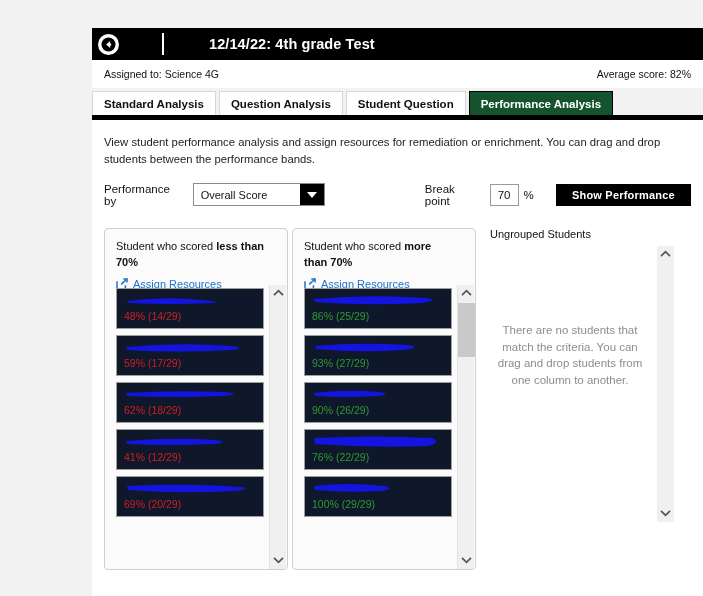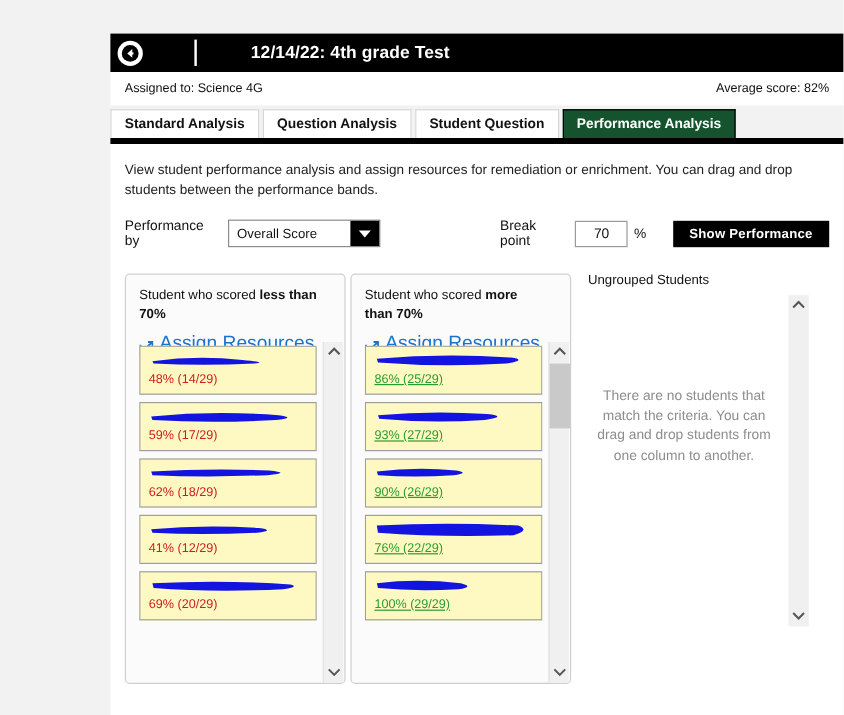--- a/index.html
+++ b/index.html
@@ -77,21 +77,21 @@
   .select-arrow {
     position: absolute; right: 0; top: 0; width: 24px; height: 21px;
     background: #000; display: flex; align-items: center; justify-content: center;
   }
   .select-arrow i {
     width: 0; height: 0; border-left: 5.5px solid transparent;
     border-right: 5.5px solid transparent; border-top: 6px solid #fff; display: block;
   }
   .bp-label { margin-left: 100px; font-size: 11.5px; color: #111; }
   .bp-input {
-    margin-left: 7px; width: 44px; height: 22px;
+    margin-left: 7px; width: 29px; height: 22px;
     border: 1px solid #9a9a9a; background: #fff;
     font-family: "Liberation Sans", sans-serif; font-size: 11.5px;
     text-align: center; color: #111; padding: 0;
   }
   .bp-pct { margin-left: 5px; font-size: 11.5px; color: #111; }
   .show-btn {
     margin-left: 22px; width: 136px; height: 22px;
     background: #000; color: #fff; border: none;
     font-family: "Liberation Sans", sans-serif;
     font-size: 11px; font-weight: bold; cursor: pointer;
@@ -107,38 +107,38 @@
     background: #fbfbfb; padding: 10px 16px 0 11px;
     position: relative; overflow: hidden;
   }
   .band + .band { margin-left: 4px; }
 
   .band-title { font-size: 11px; color: #111; line-height: 1.45; width: 150px; }
   .band-title b { font-weight: bold; }
 
   .assign {
     display: flex; align-items: flex-end; gap: 5px;
-    margin-top: 7px; color: #1874cd; font-size: 16px; cursor: pointer;
+    margin-top: 7px; color: #1874cd; font-size: 11px; cursor: pointer;
   }
   .assign svg { display: block; }
 
   .cards-vp {
     position: absolute; left: 11px; top: 59px;
     width: 148px; height: 272px; overflow: hidden;
   }
   .card {
-    border: 1px solid #9e9e9e; background: #fef9c3;
+    border: 1px solid #9e9e9e; background: #0f172a;
     height: 41px; margin-bottom: 6px;
     padding: 6px 7px 0 7px; position: relative; cursor: grab;
   }
   .redact-row { height: 13px; position: relative; }
   .redact-row svg { position: absolute; left: 0; top: -1px; }
   .score { font-size: 10.5px; margin-top: 2px; }
   .score.low { color: #cc2020; }
-  .score.high { color: #2d9b2d; text-decoration: underline; }
+  .score.high { color: #2d9b2d; }
 
   
   .sbar {
     position: absolute; top: 56px; right: 1px;
     width: 17px; height: 284px;
     background: #f0f0f0; border-left: 1px solid #e2e2e2;
   }
   .sbar .arrow {
     position: absolute; left: 0; width: 17px; height: 17px;
     display: flex; align-items: center; justify-content: center;

